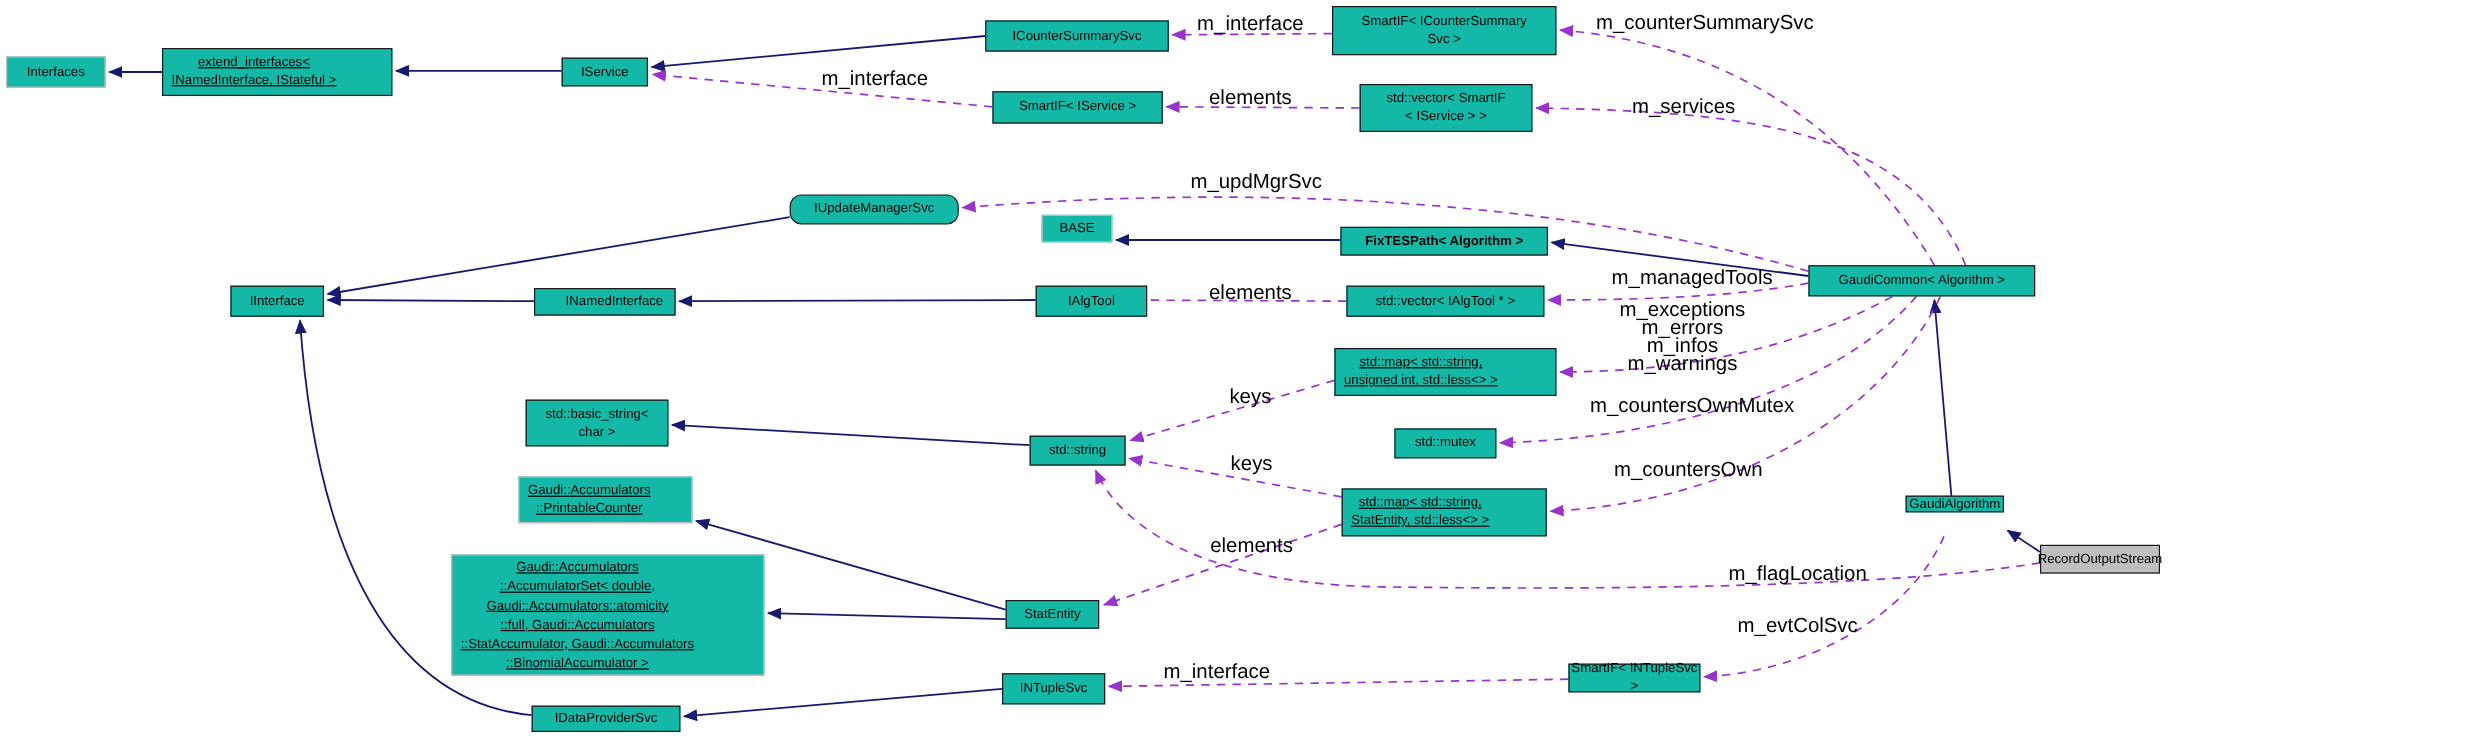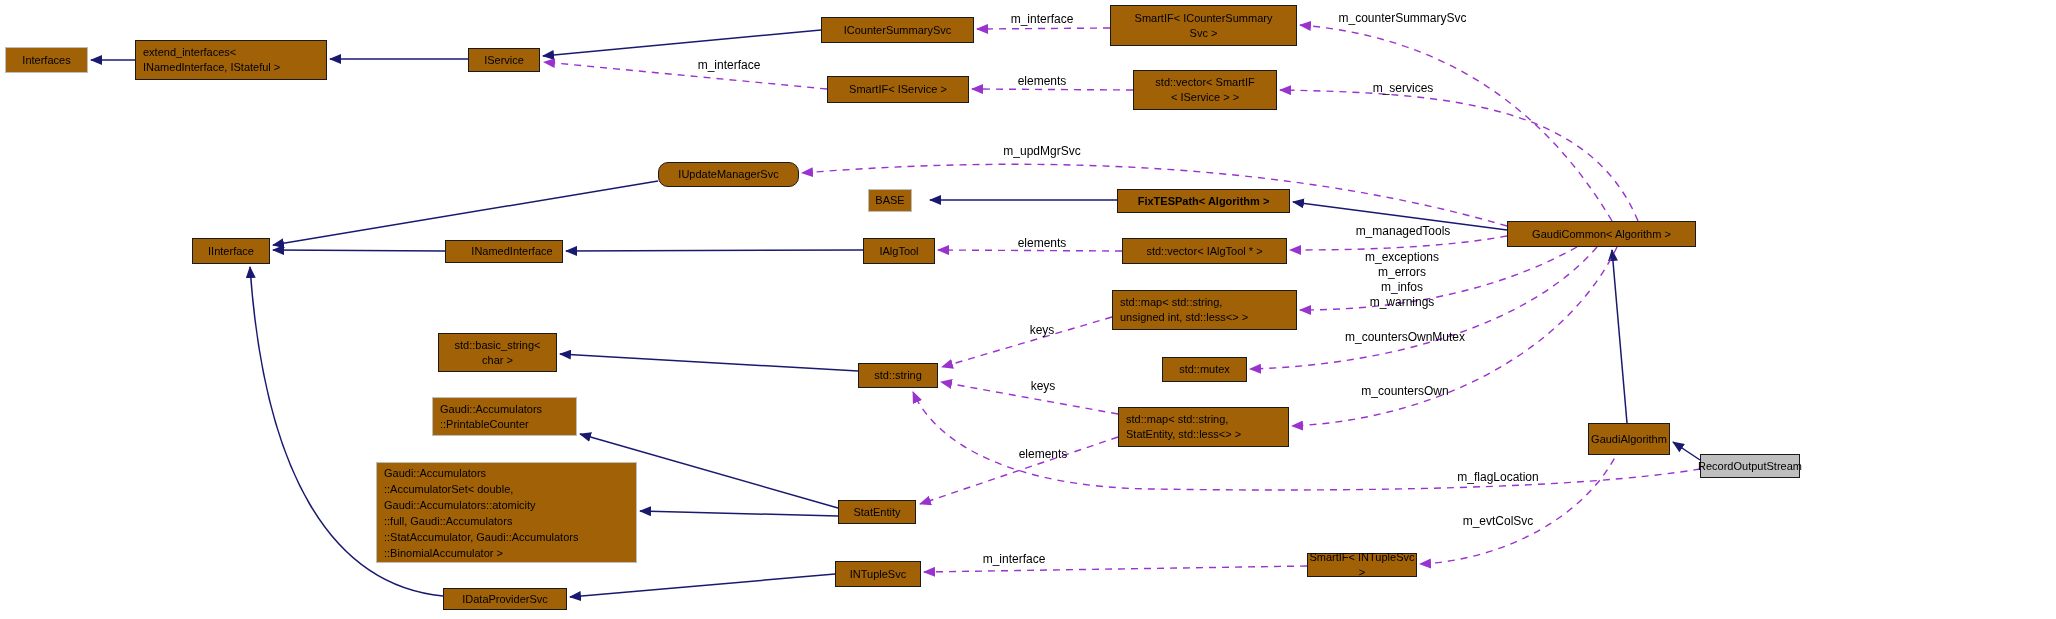--- a/index.html
+++ b/index.html
@@ -2,30 +2,30 @@
 <html><head>
 <meta charset="utf-8">
 <style>
   html,body{margin:0;padding:0;background:#ffffff;}
   #canvas{
     position:relative;width:2056px;height:619px;background:#ffffff;
     font-family:"Liberation Sans", sans-serif;color:#000000;overflow:hidden;
   }
   #edges{position:absolute;left:0;top:0;width:2056px;height:619px;}
   .node{
-    position:absolute;box-sizing:border-box;border:1px solid #1a1a1a;background:#a16207;
+    position:absolute;box-sizing:border-box;border:1px solid #1a1a1a;background:#14b8a6;
     display:flex;align-items:center;justify-content:center;text-align:center;
     font-size:11px;line-height:15px;white-space:pre-line;z-index:2;
   }
   .node.gray{border-color:#bdbdbd;}
   .node.filled{background:#bfbfbf;}
-  .node.leftalign{justify-content:flex-start;text-align:left;padding-left:7px;padding-right:4px;}
+  .node.leftalign{justify-content:flex-start;text-align:center;padding-left:7px;padding-right:4px;text-decoration:underline;}
   .node.bigbox{line-height:16px;align-items:center;}
   .elabel{
-    position:absolute;font-size:12px;line-height:15px;text-align:center;
+    position:absolute;font-size:17px;line-height:15px;text-align:center;
     white-space:pre-line;z-index:3;color:#000000;
   }
 </style>
 </head>
 <body>
 
 <div id="canvas">
 
   <svg id="edges" width="2056" height="619" viewBox="0 0 2056 619">
     <defs>
@@ -80,25 +80,25 @@
   <div class="node leftalign" style="left:135px;top:40px;width:192px;height:40px;">extend_interfaces&lt;
 INamedInterface, IStateful &gt;</div>
   <div class="node" style="left:468px;top:48px;width:72px;height:24px;">IService</div>
   <div class="node" style="left:821px;top:17px;width:153px;height:26px;">ICounterSummarySvc</div>
   <div class="node" style="left:1110px;top:5px;width:187px;height:41px;">SmartIF&lt; ICounterSummary
 Svc &gt;</div>
   <div class="node" style="left:827px;top:76px;width:142px;height:27px;">SmartIF&lt; IService &gt;</div>
   <div class="node" style="left:1133px;top:70px;width:144px;height:40px;">std::vector&lt; SmartIF
 &lt; IService &gt; &gt;</div>
   <div class="node" style="left:658px;top:162px;width:141px;height:25px;border-radius:10px;">IUpdateManagerSvc</div>
-  <div class="node gray" style="left:868px;top:189px;width:44px;height:23px;">BASE</div>
+  <div class="node gray" style="left:868px;top:179px;width:59px;height:23px;">BASE</div>
   <div class="node" style="left:1117px;top:189px;width:173px;height:24px;font-weight:bold;">FixTESPath&lt; Algorithm &gt;</div>
   <div class="node" style="left:192px;top:238px;width:78px;height:26px;">IInterface</div>
   <div class="node" style="left:445px;top:240px;width:118px;height:23px;padding-left:16px;">INamedInterface</div>
-  <div class="node" style="left:863px;top:238px;width:72px;height:26px;">IAlgTool</div>
+  <div class="node" style="left:863px;top:238px;width:93px;height:26px;">IAlgTool</div>
   <div class="node" style="left:1122px;top:238px;width:165px;height:26px;">std::vector&lt; IAlgTool * &gt;</div>
   <div class="node" style="left:1507px;top:221px;width:189px;height:26px;">GaudiCommon&lt; Algorithm &gt;</div>
   <div class="node leftalign" style="left:1112px;top:290px;width:185px;height:40px;">std::map&lt; std::string,
 unsigned int, std::less&lt;&gt; &gt;</div>
   <div class="node" style="left:438px;top:333px;width:119px;height:39px;">std::basic_string&lt;
 char &gt;</div>
   <div class="node" style="left:858px;top:363px;width:80px;height:25px;">std::string</div>
   <div class="node" style="left:1162px;top:357px;width:85px;height:25px;">std::mutex</div>
   <div class="node leftalign" style="left:1118px;top:407px;width:171px;height:40px;">std::map&lt; std::string,
 StatEntity, std::less&lt;&gt; &gt;</div>
@@ -107,21 +107,21 @@
   <div class="node gray leftalign bigbox" style="left:376px;top:462px;width:261px;height:101px;">Gaudi::Accumulators
 ::AccumulatorSet&lt; double,
 Gaudi::Accumulators::atomicity
 ::full, Gaudi::Accumulators
 ::StatAccumulator, Gaudi::Accumulators
 ::BinomialAccumulator &gt;</div>
   <div class="node" style="left:838px;top:500px;width:78px;height:24px;">StatEntity</div>
   <div class="node" style="left:835px;top:561px;width:86px;height:26px;">INTupleSvc</div>
   <div class="node" style="left:1307px;top:553px;width:110px;height:24px;">SmartIF&lt; INTupleSvc &gt;</div>
   <div class="node" style="left:443px;top:588px;width:124px;height:22px;">IDataProviderSvc</div>
-  <div class="node" style="left:1588px;top:423px;width:82px;height:32px;">GaudiAlgorithm</div>
+  <div class="node" style="left:1588px;top:413px;width:82px;height:14px;">GaudiAlgorithm</div>
   <div class="node filled" style="left:1700px;top:454px;width:100px;height:24px;">RecordOutputStream</div>
 
   <div class="elabel" style="left:992px;top:12px;width:100px;">m_interface</div>
   <div class="elabel" style="left:1330px;top:11px;width:145px;">m_counterSummarySvc</div>
   <div class="elabel" style="left:679px;top:58px;width:100px;">m_interface</div>
   <div class="elabel" style="left:992px;top:74px;width:100px;">elements</div>
   <div class="elabel" style="left:1353px;top:81px;width:100px;">m_services</div>
   <div class="elabel" style="left:992px;top:144px;width:100px;">m_updMgrSvc</div>
   <div class="elabel" style="left:992px;top:236px;width:100px;">elements</div>
   <div class="elabel" style="left:1343px;top:224px;width:120px;">m_managedTools</div>

